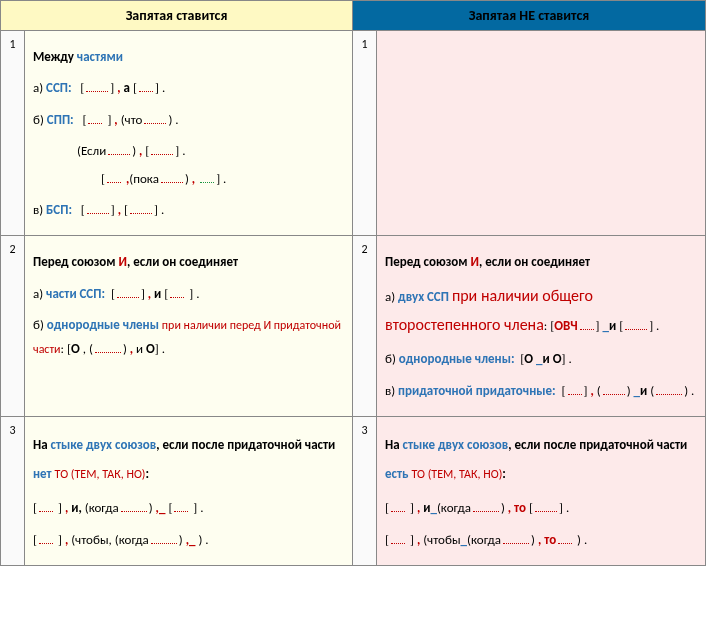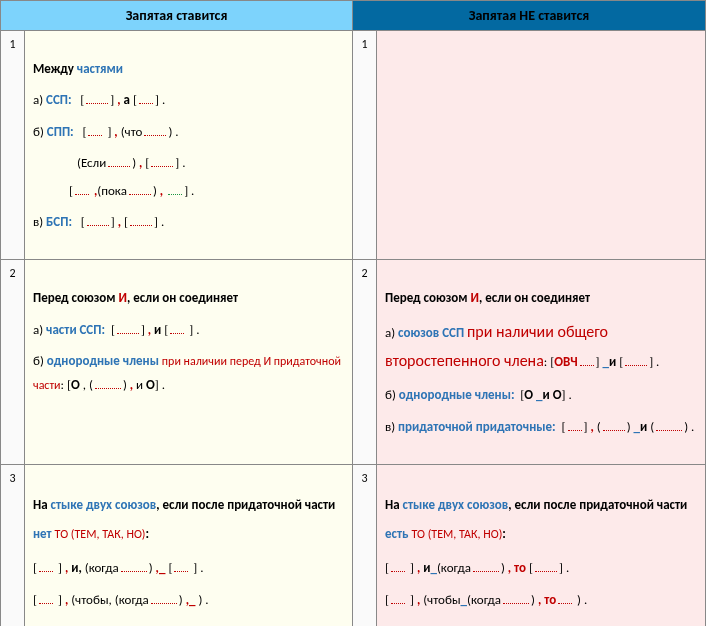--- a/index.html
+++ b/index.html
@@ -1,20 +1,20 @@
 <!DOCTYPE html>
 <html><head>
   <meta charset="utf-8">
   <style>
     * { margin: 0; padding: 0; box-sizing: border-box; }
     body { font-family: Calibri, Arial, sans-serif; font-size: 13px; background: #fff; width: 706px; }
     table { border-collapse: collapse; width: 100%; table-layout: fixed; }
-    td, th { border: 1px solid #888; vertical-align: top; padding: 18px 8px; }
+    td, th { border: 1px solid #888; vertical-align: top; padding: 6px 8px; }
     th { font-weight: bold; text-align: center; padding: 6px; font-size: 14px; }
-    .h-green { background: #7dd3fc; margin-left: 20px; }
+    .h-green { background: #fef9c3; margin-left: 20px; }
     .h-pink { background: #0369a1; }
     .numcol { width: 24px; text-align: center; font-size: 12px; background: #fafafa; padding: 6px 2px; }
     .cell-left { background: #fefef0; }
     .cell-right { background: #fdeaea; }
     .b { font-weight: bold; }
     .blue { color: #2e74b5; }
     .red { color: #c00000; }
     .row { margin: 8px 0; line-height: 1.8; }
     .row-tight { margin: 4px 0; line-height: 1.8; }
     .indent { margin-left: 20px; }
@@ -47,21 +47,21 @@
         <span>а) </span><span class="blue b">ССП:</span>&nbsp;&nbsp;
         [<span class="blank"></span>]<span class="red b"> , </span><span class="b">а</span> [<span class="blank blank-s"></span>] .
       </div>
       <div class="row">
         <span>б) </span><span class="blue b">СПП:</span>&nbsp;&nbsp;
         [<span class="blank blank-s"></span> ]<span class="red b"> , </span><span>(что</span><span class="blank"></span>) .
       </div>
       <div class="row-tight indent" style="margin-left:44px">
         <span>(Если</span><span class="blank"></span>)<span class="red b"> , </span>[<span class="blank"></span>] .
       </div>
-      <div class="row-tight indent" style="margin-left:36px">
+      <div class="row-tight indent" style="margin-left:68px">
         [<span class="blank blank-s"></span><span class="red b"> ,</span><span>(пока</span><span class="blank"></span>)<span class="red b"> , </span><span class="blank blank-s green-u"></span>] .
       </div>
       <div class="row">
         <span>в) </span><span class="blue b">БСП:</span>&nbsp;&nbsp;
         [<span class="blank"></span>]<span class="red b"> , </span>[<span class="blank"></span>] .
       </div>
     </td>
     <td class="numcol">1</td>
     <td class="cell-right"></td>
   </tr>
@@ -76,21 +76,21 @@
       </div>
       <div class="row">
         <span>б)  </span><span class="blue b">однородные члены </span><span class="red" style="font-size:12px">при наличии  перед  И  придаточной части</span><span>: </span>
         [<span class="b">О</span> , (<span class="blank blank-m"></span>)<span class="red b"> , </span>и <span class="b">О</span>] .
       </div>
     </td>
     <td class="numcol">2</td>
     <td class="cell-right">
       <div class="row b"><span>Перед союзом </span><span class="red">И</span><span>, если он соединяет</span></div>
       <div class="row">
-        <span>а) </span><span class="blue b">союзов ССП </span><span class="red" style="font-size:16px">при наличии общего второстепенного члена</span><span>:  </span>
+        <span>а) </span><span class="blue b">двух ССП </span><span class="red" style="font-size:16px">при наличии общего второстепенного члена</span><span>:  </span>
         [<span class="red b">ОВЧ</span><span class="blank blank-s"></span>]<span class="blue b"> _</span><span class="b">и</span> [<span class="blank"></span>] .
       </div>
       <div class="row">
         <span>б) </span><span class="blue b">однородные члены:</span>&nbsp;
         [<span class="b">О</span><span class="blue b"> _</span><span class="b">и</span> <span class="b">О</span>] .
       </div>
       <div class="row">
         <span>в) </span><span class="blue b">придаточной придаточные:</span>&nbsp;
         [<span class="blank blank-s"></span>]<span class="red b"> , </span>(<span class="blank"></span>)<span class="blue b"> _</span><span class="b">и</span> (<span class="blank blank-m"></span>) .
       </div>

